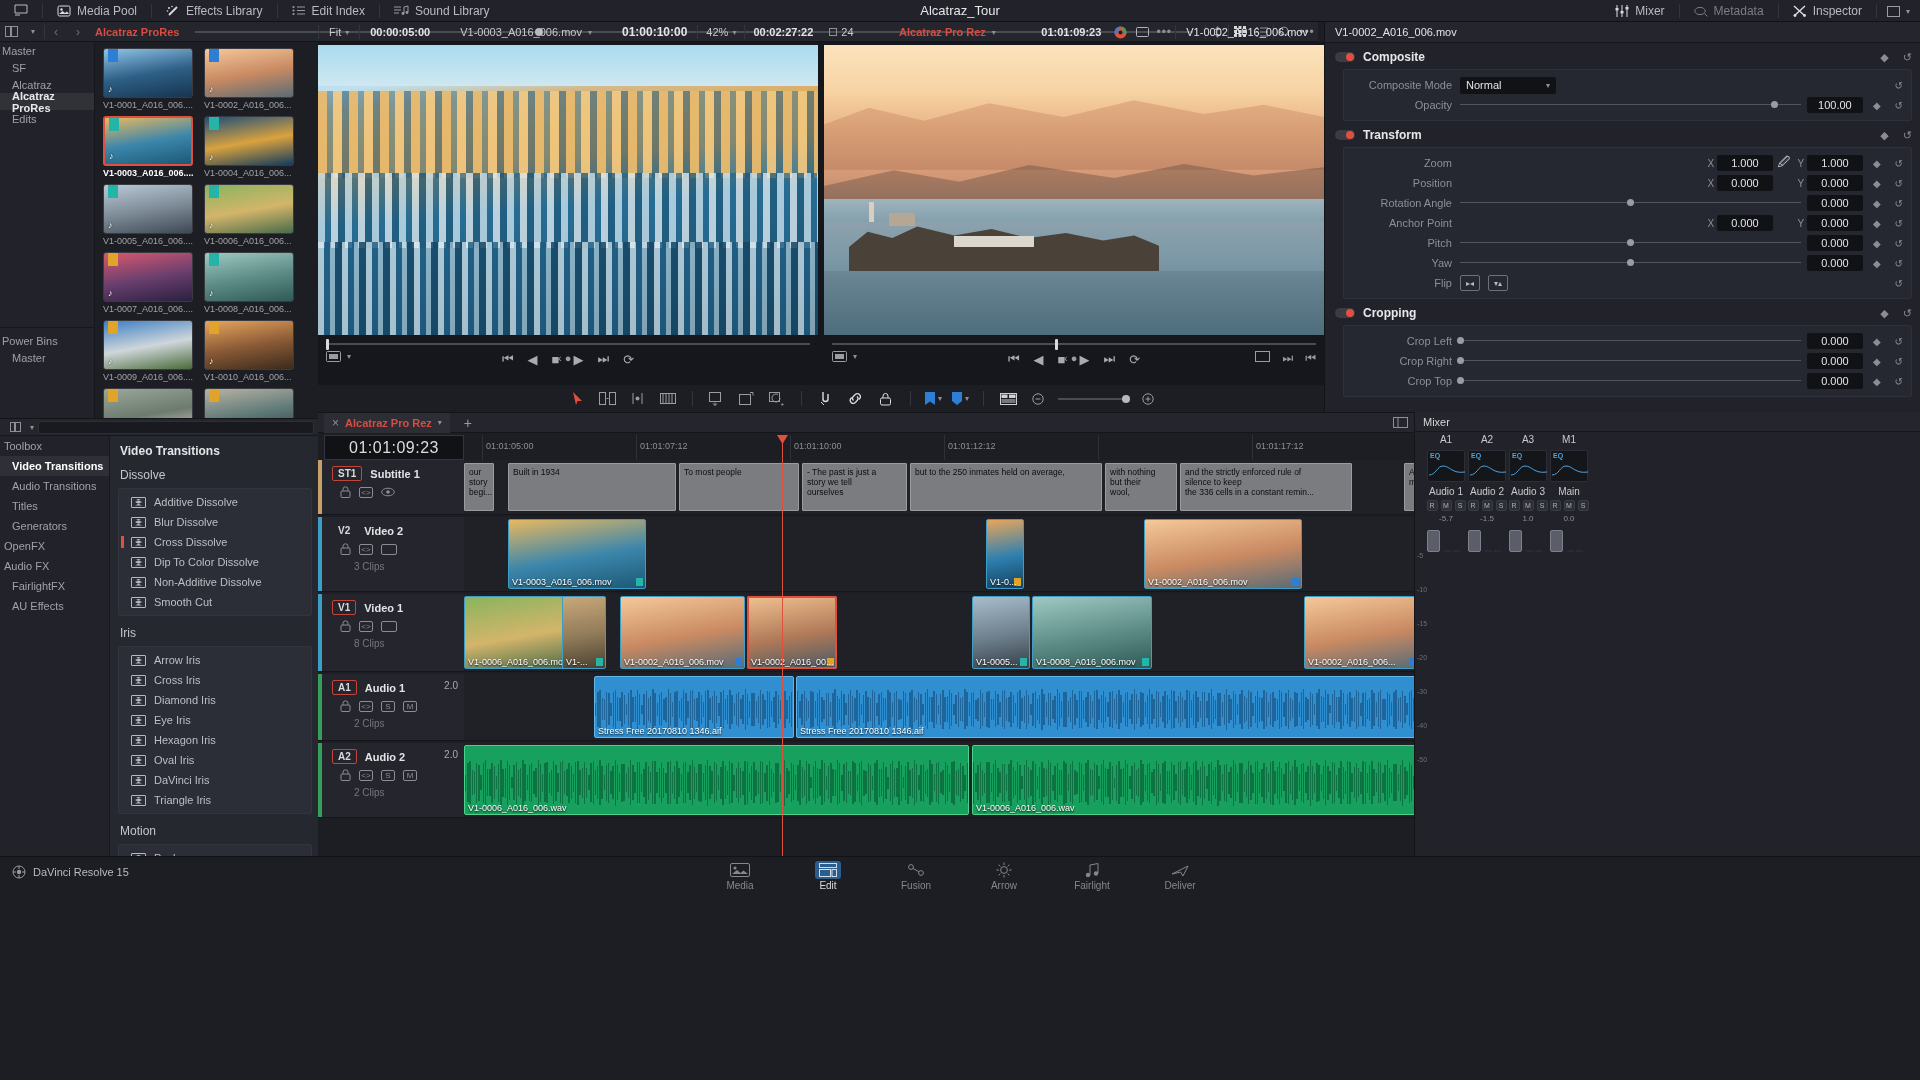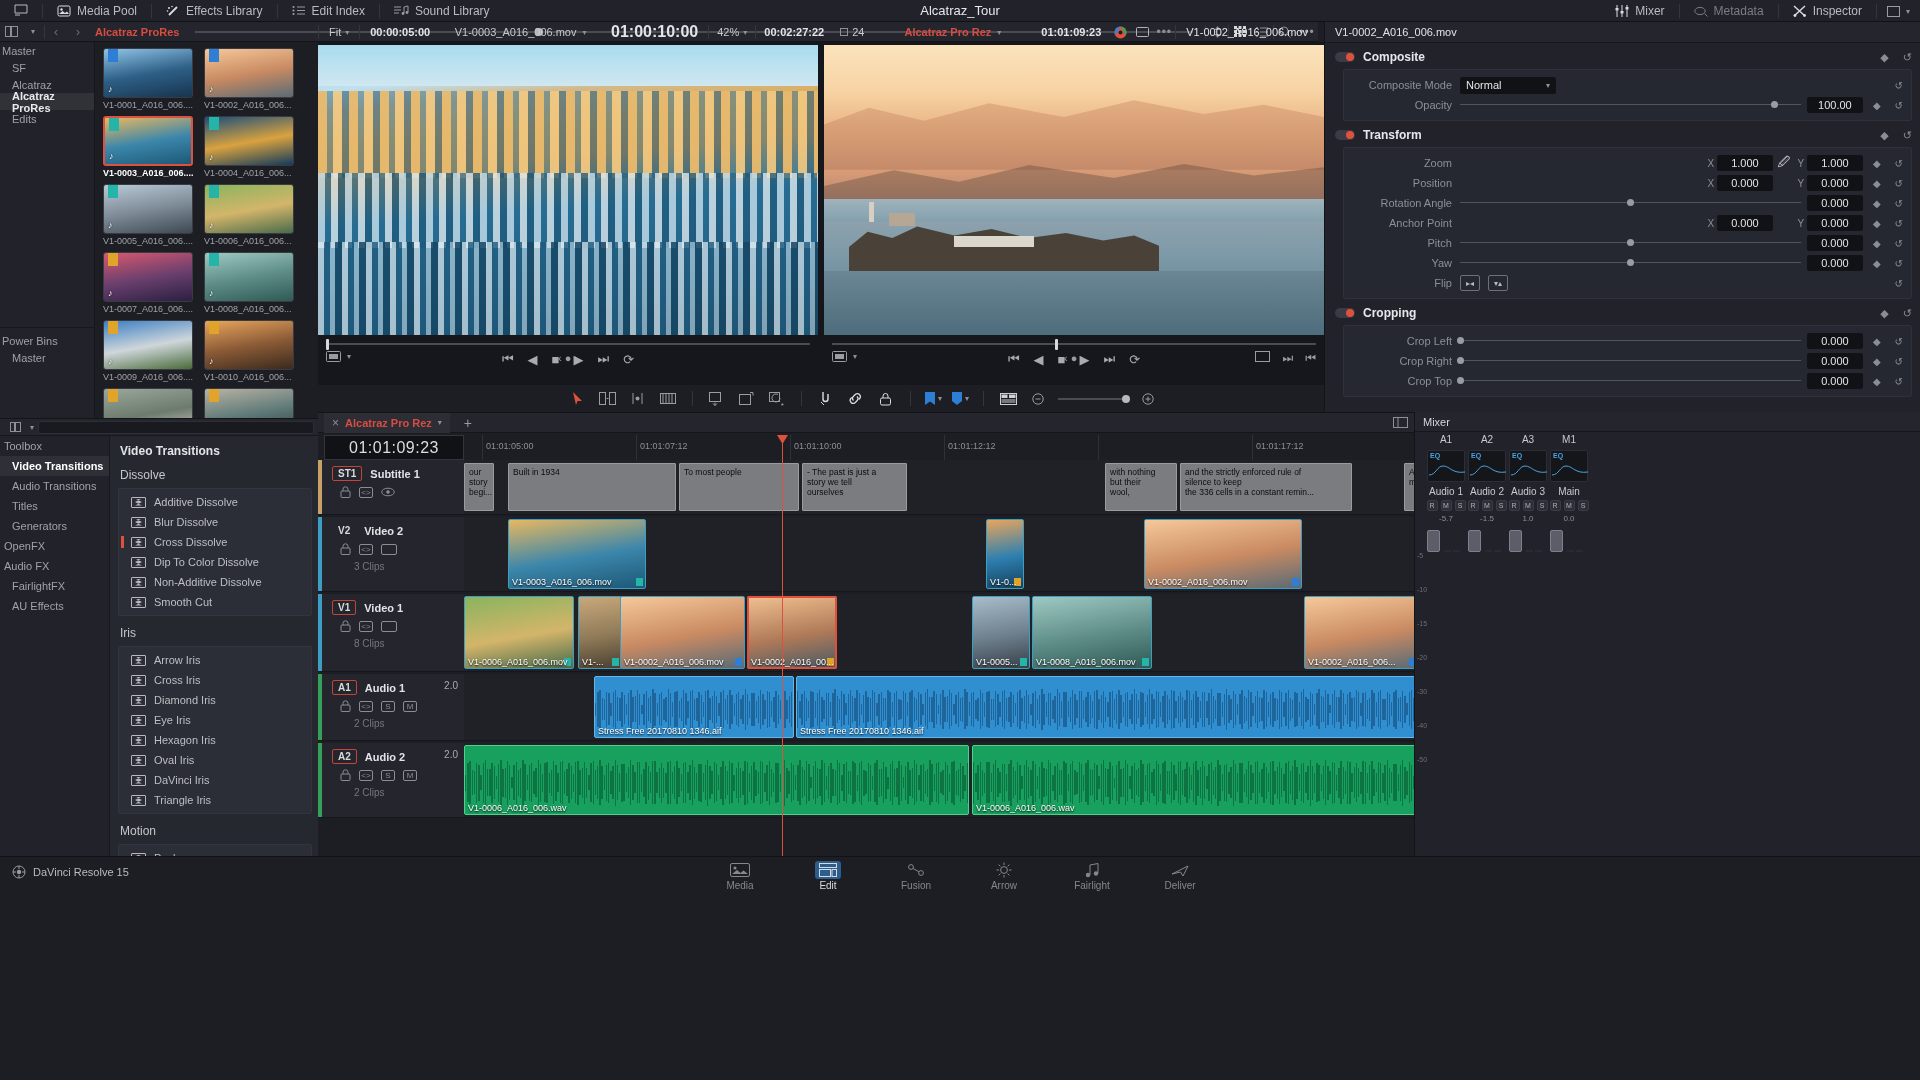--- a/index.html
+++ b/index.html
@@ -334,21 +334,21 @@
   <div style="display:flex; align-items:center; gap:4px; padding:0 10px;">
     <span style="font-size:11px;">Fit</span>
     <span class="chev">▾</span>
   </div>
   <div class="tb-sep"></div>
   <div style="padding:0 10px; font-size:11px; color:#e3e4e7; font-weight:bold;">00:00:05:00</div>
   <div style="flex:1; text-align:center; display:flex; align-items:center; justify-content:center; gap:6px;">
     <span style="font-size:11px;">V1-0003_A016_006.mov</span>
     <span class="chev">▾</span>
   </div>
-  <div style="padding:0 10px; font-size:16px; color:#e3e4e7; font-weight:bold;">01:00:10:00</div>
+  <div style="padding:0 10px; font-size:12px; color:#e3e4e7; font-weight:bold;">01:00:10:00</div>
   <div class="tb-sep"></div>
   <div style="display:flex; align-items:center; gap:4px; padding:0 8px;">
     <span style="font-size:11px;">42%</span>
     <span class="chev">▾</span>
   </div>
   <div class="tb-sep"></div>
   <div style="padding:0 8px; font-size:11px; color:#e3e4e7; font-weight:bold;">00:02:27:22</div>
   <div style="display:flex; align-items:center; gap:4px; padding:0 8px;">
     <svg width="8" height="8" viewBox="0 0 8 8">
         <rect x="0.5" y="0.5" width="7" height="7" fill="none" stroke="#8e9096"></rect>
@@ -817,20 +817,21 @@
       </div>
       <div class="trk-lane" style="top: 0px; height: 55px;">
         <div class="subclip" style="left: 0px; width: 30px; white-space: pre-line;">our
 story
 begi...</div>
         <div class="subclip" style="left: 44px; width: 168px; white-space: pre-line;">Built in 1934</div>
         <div class="subclip" style="left: 215px; width: 120px; white-space: pre-line;">To most people</div>
         <div class="subclip" style="left: 338px; width: 105px; white-space: pre-line;">- The past is just a
 story we tell
 ourselves</div>
+        <div class="subclip" style="left: 446px; width: 192px; white-space: pre-line;">but to the 250 inmates held on average,</div>
         <div class="subclip" style="left: 641px; width: 72px; white-space: pre-line;">with nothing
 but their
 wool,</div>
         <div class="subclip" style="left: 716px; width: 172px; white-space: pre-line;">and the strictly enforced rule of
 silence to keep
 the 336 cells in a constant remin...</div>
         <div class="subclip" style="left: 940px; width: 130px; white-space: pre-line;">Alcatraz was one of the
 most formidable prisons</div>
       </div>
       <div class="trk-head" style="top: 57px; height: 75px;">
@@ -877,21 +878,21 @@
           <span class="tbtn">&lt;&gt;</span>
           <span class="tbtn" style="width:16px"></span>
         </div>
         <div class="trk-clips">8 Clips</div>
       </div>
       <div class="trk-lane" style="top: 134px; height: 78px;">
         <div class="clip" style="left: 0px; width: 110px; background: linear-gradient(170deg, rgb(138, 180, 94) 0%, rgb(211, 181, 106) 55%, rgb(74, 107, 74) 100%); border: 1px solid rgb(60, 158, 196);">
           <div class="vbadge" style="background: rgb(37, 181, 168);"></div>
           <div class="cname">V1-0006_A016_006.mov</div>
         </div>
-        <div class="clip" style="left: 114px; width: 44px; background: linear-gradient(170deg, rgb(201, 168, 122) 0%, rgb(143, 122, 88) 55%, rgb(74, 64, 48) 100%); border: 1px solid rgb(60, 158, 196);">
+        <div class="clip" style="left: 98px; width: 44px; background: linear-gradient(170deg, rgb(201, 168, 122) 0%, rgb(143, 122, 88) 55%, rgb(74, 64, 48) 100%); border: 1px solid rgb(60, 158, 196);">
           <div class="vbadge" style="background: rgb(37, 181, 168);"></div>
           <div class="cname">V1-...</div>
         </div>
         <div class="clip" style="left: 156px; width: 125px; background: linear-gradient(170deg, rgb(245, 200, 154) 0%, rgb(201, 138, 98) 55%, rgb(90, 107, 118) 100%); border: 1px solid rgb(60, 158, 196);">
           <div class="vbadge" style="background: rgb(45, 127, 214);"></div>
           <div class="cname">V1-0002_A016_006.mov</div>
         </div>
         <div class="clip sel" style="left: 283px; width: 90px; background: linear-gradient(170deg, rgb(240, 192, 144) 0%, rgb(176, 122, 88) 55%, rgb(74, 90, 100) 100%); border: 1px solid rgb(60, 158, 196);">
           <div class="vbadge" style="background: rgb(224, 164, 42);"></div>
           <div class="cname">V1-0002_A016_00...</div>

